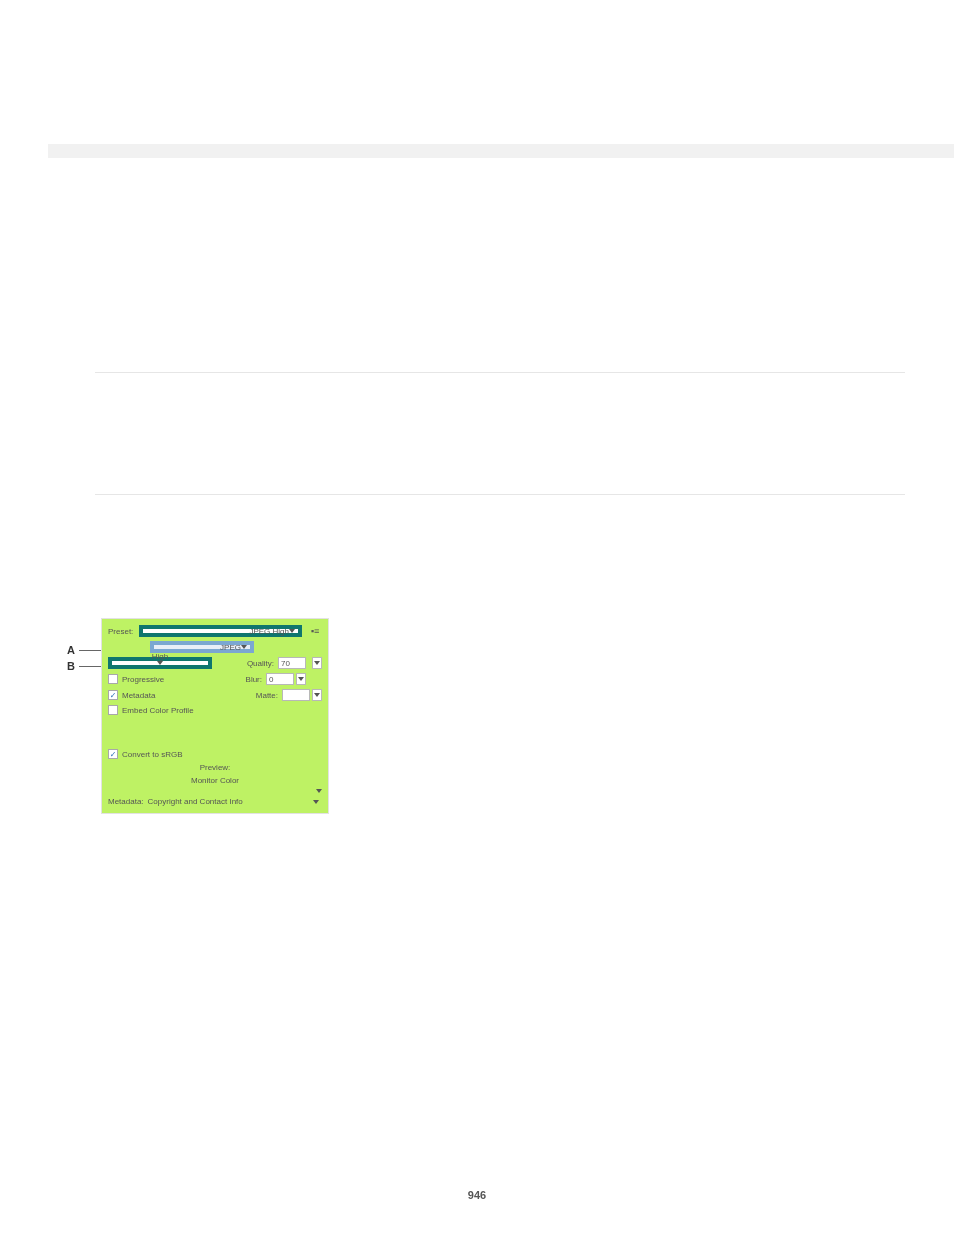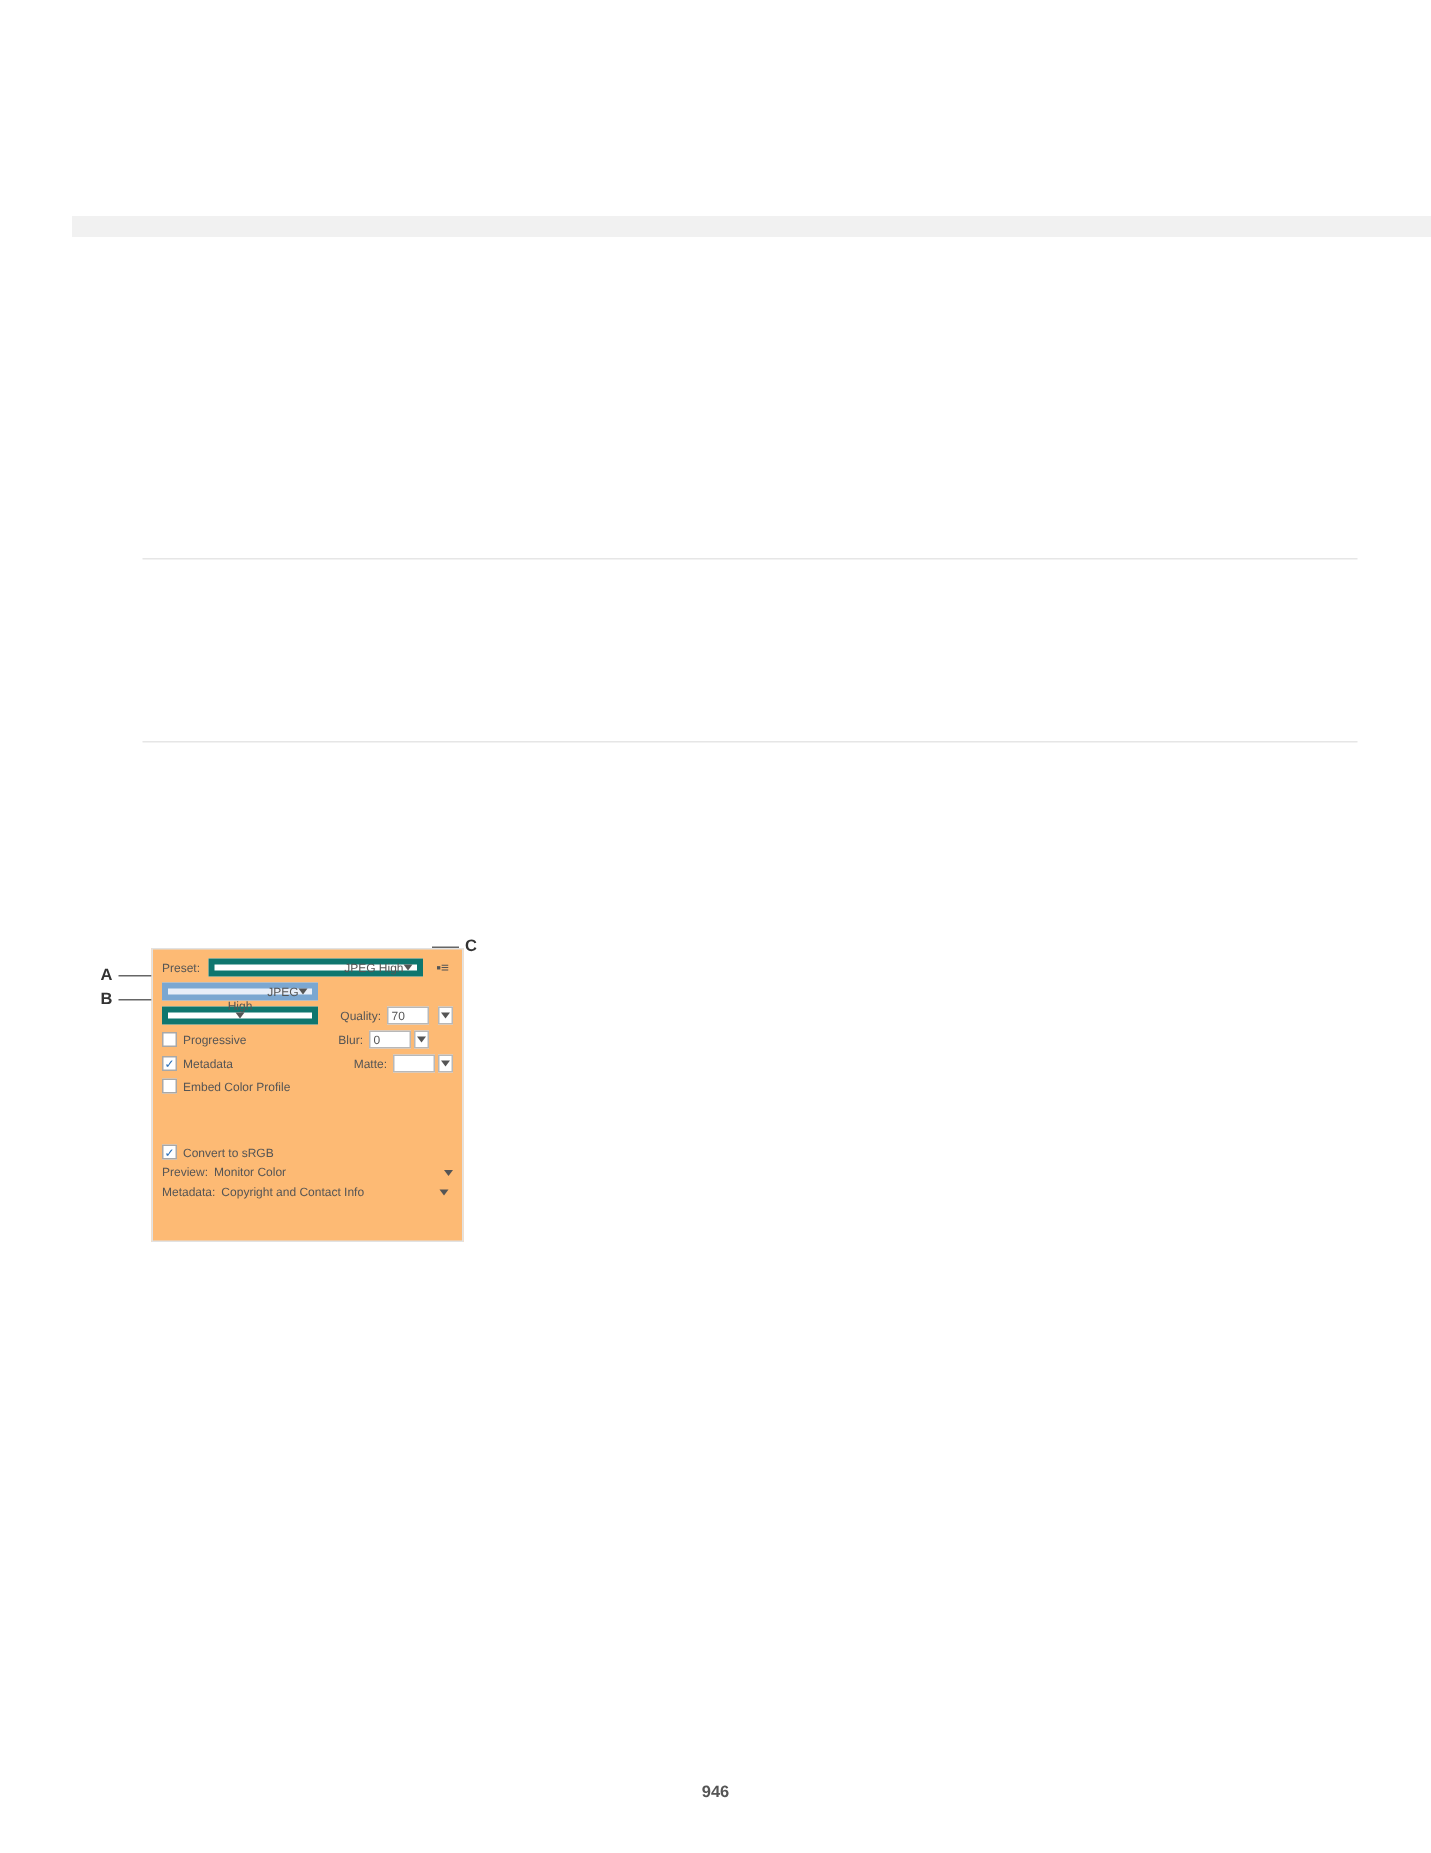--- a/index.html
+++ b/index.html
@@ -26,24 +26,24 @@
     height: 1px;
     background: #e6e6e6;
   }
   .rule.r1 { top: 372px; }
   .rule.r2 { top: 494px; }
 
   
   .panel {
     position: absolute;
     left: 101px;
-    top: 632px;
-    width: 208px;
+    top: 618px;
+    width: 228px;
     height: 196px;
-    background: #fdba74;
+    background: #bef264;
     border: 1px solid #e2e2e2;
     font-size: 8px;
     color: #555;
   }
   .row { display: flex; align-items: center; }
   .dropdown {
     display: flex;
     align-items: center;
     justify-content: flex-end;
     background: #fff;
@@ -135,21 +135,21 @@
 
   <div class="row" style="padding:6px 6px 4px 6px; gap:6px;">
     <span>Preset:</span>
     <div class="dropdown" style="flex:1;">
       <span>JPEG High</span>
       <span class="caret"></span>
     </div>
     <div style="width:14px; height:12px; display:flex; align-items:center; justify-content:center; font-size:9px;">▪≡</div>
   </div>
 
-  <div class="row" style="padding:0 20px 4px 6px;">
+  <div class="row" style="padding:0 20px 4px 6px;margin-left:42px;">
     <div class="dropdown" style="width:104px; background:#e8eef8; border-color:#7ba7d1;">
       <span>JPEG</span>
       <span class="caret"></span>
     </div>
   </div>
 
   <div class="row" style="padding:0 6px 4px 6px; gap:4px;">
     <div class="dropdown" style="width:104px;flex-direction:column;">
       <span>High</span>
       <span class="caret"></span>
@@ -190,21 +190,21 @@
     <span>Embed Color Profile</span>
   </div>
 
   <div style="height:30px;"></div>
 
   <div class="row" style="padding:0 6px 4px 6px;">
     <div class="chk">✓</div>
     <span>Convert to sRGB</span>
   </div>
 
-  <div class="row" style="padding:0 6px 4px 6px; gap:4px;">
+  <div class="row" style="padding:0 6px 4px 6px; gap:4px;flex-direction:column;">
     <span>Preview:</span>
     <span>Monitor Color</span>
     <span class="caret" style="margin-left:auto;"></span>
   </div>
 
   <div class="row" style="padding:0 9px 6px 6px; gap:4px;">
     <span>Metadata:</span>
     <span>Copyright and Contact Info</span>
     <span class="caret" style="margin-left:auto;"></span>
   </div>

